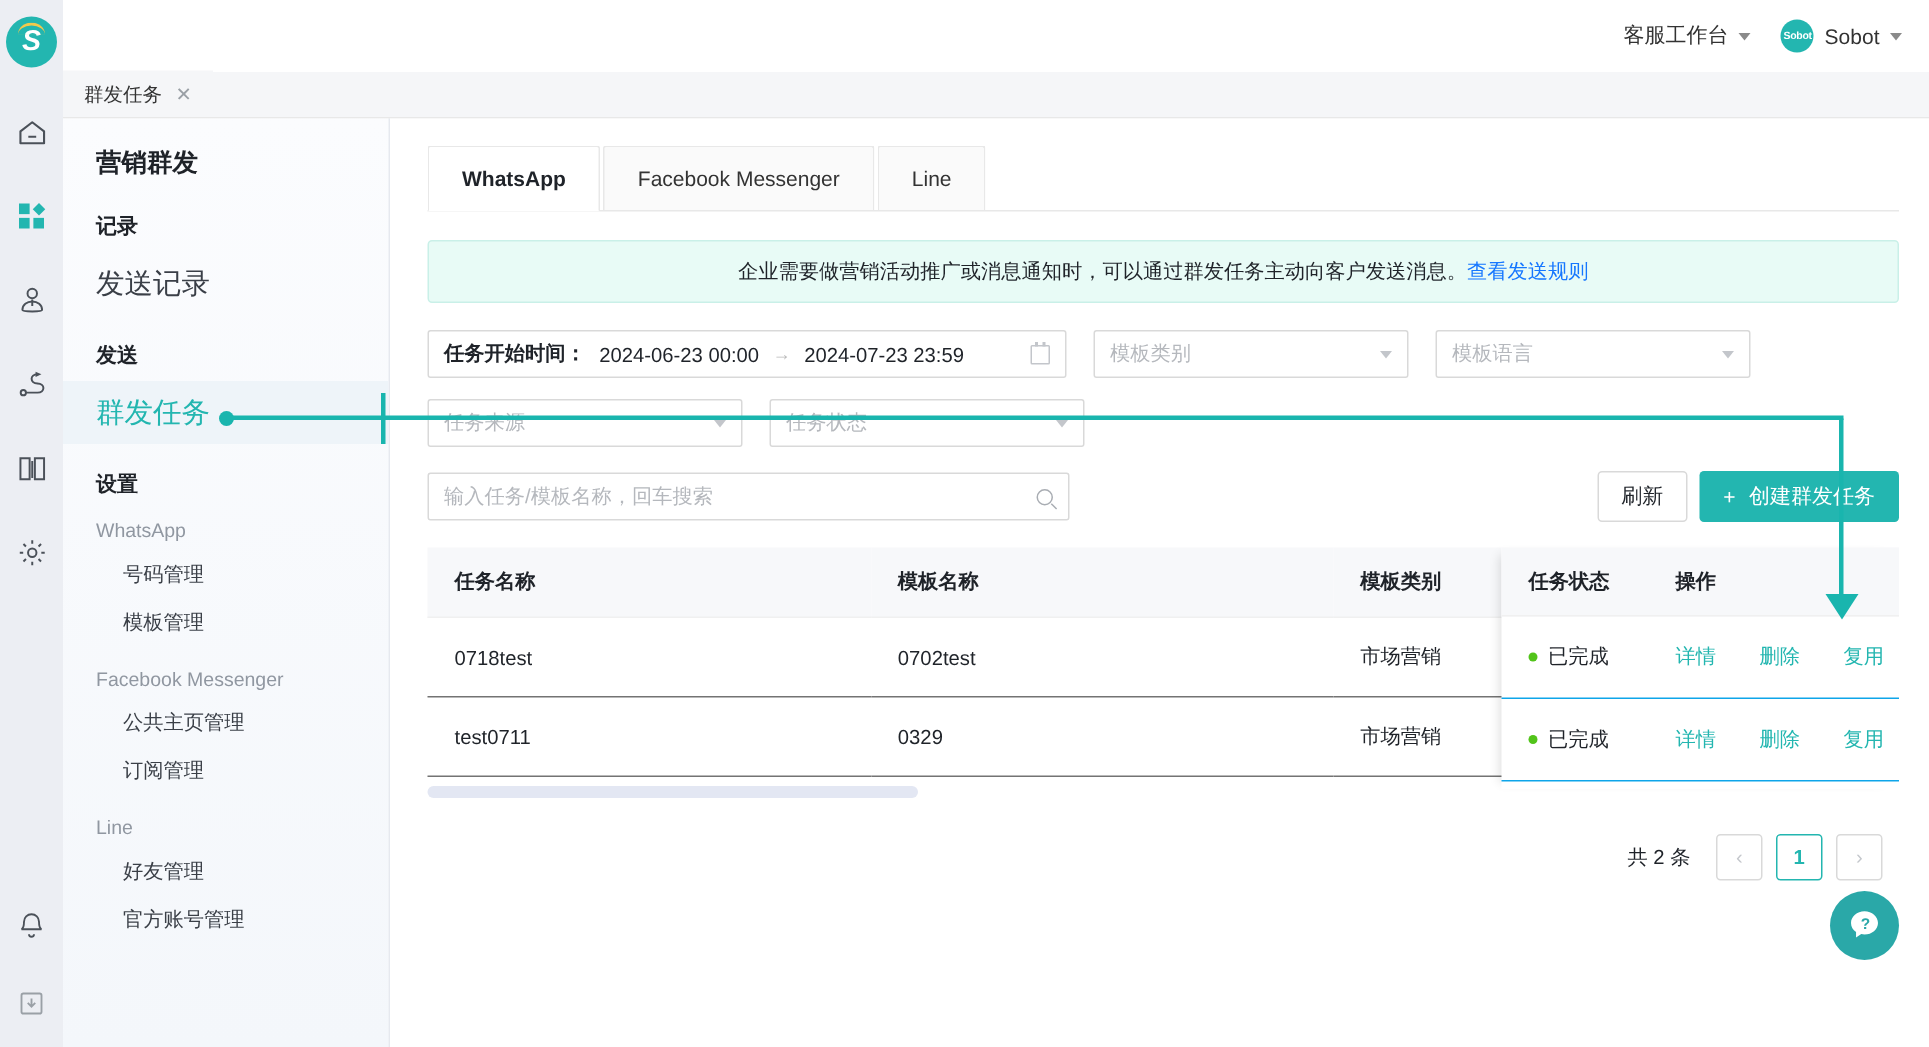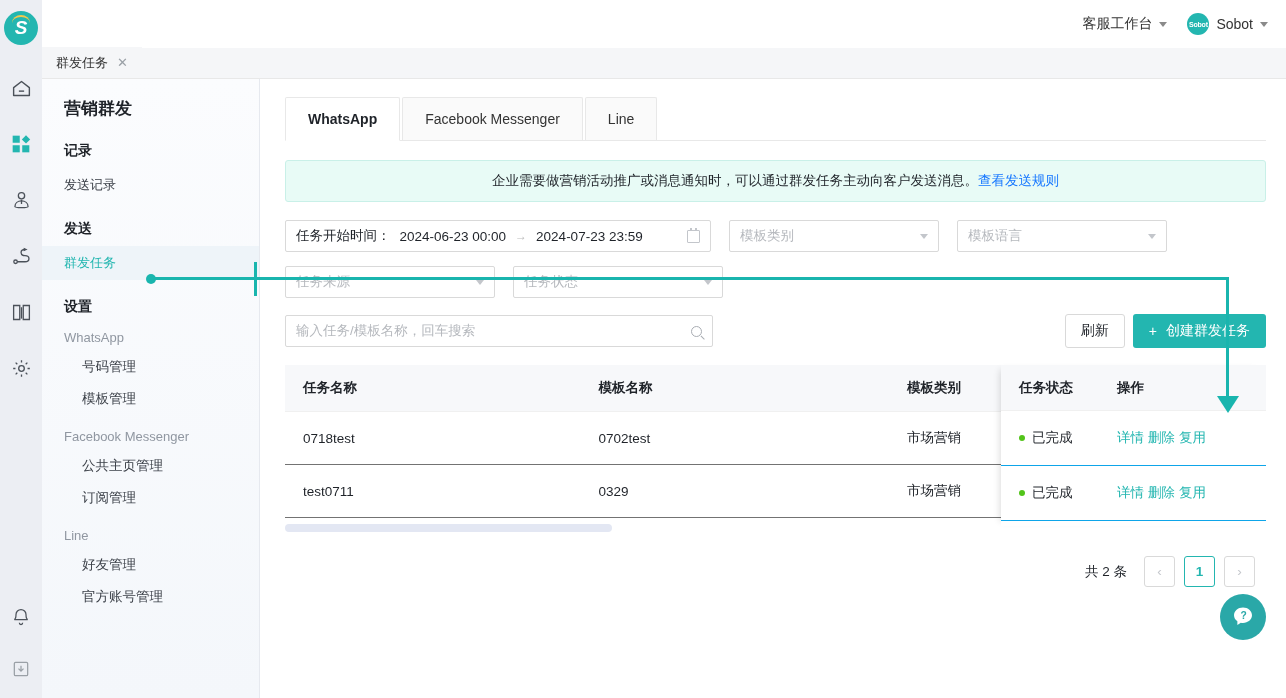--- a/index.html
+++ b/index.html
@@ -62,21 +62,21 @@
   
   .sidebar {
     position: absolute; left: 42px; top: 79px; width: 218px; bottom: 0;
     background: linear-gradient(180deg,#fbfcfe 0%, #f4f7fb 100%);
     border-right: 1px solid #e6e9ef;
     padding-top: 18px; overflow: hidden;
   }
   .side-title { font-size: 17px; font-weight: bold; color: #1f2329; padding: 0 22px; margin-bottom: 22px; }
   .side-group { font-size: 14px; font-weight: bold; color: #1f2329; padding: 0 22px; margin: 18px 0 8px; }
   .side-item {
-    font-size: 13px; color: #3a3f47; padding: 8px 22px; cursor: pointer; position: relative;
+    font-size: 19px; color: #3a3f47; padding: 8px 22px; cursor: pointer; position: relative;
   }
   .side-item.active { color: #23b6b0; background: #eef4f9; }
   .side-sub-h { font-size: 13px; color: #9097a1; padding: 0 22px; margin: 14px 0 6px; }
   .side-sub { font-size: 13.5px; color: #3a3f47; padding: 7px 22px 7px 40px; cursor: pointer; }
 
   
   .main { position: absolute; left: 260px; top: 79px; right: 0; bottom: 0; background: #fff; padding: 18px 20px 0 25px; }
 
   .tabs { display: flex; border-bottom: 1px solid #e8e8e8; }
   .tab {
@@ -92,21 +92,21 @@
   }
   .banner a { color: #1677ff; text-decoration: none; cursor: pointer; }
 
   .filters { margin-top: 18px; display: flex; flex-wrap: wrap; gap: 14px 18px; }
   .ctl {
     height: 32px; border: 1px solid #d9d9d9; border-radius: 2px; background: #fff;
     display: flex; align-items: center; padding: 0 10px; font-size: 13.5px; color: #1f2329;
   }
   .ctl.range { width: 426px; justify-content: space-between; }
   .range-inner { display: flex; align-items: center; gap: 9px; }
-  .range-label { color: #1f2329; }
+  .range-label { color: #1f2329; font-weight: bold; }
   .arrow-sep { color: #bbb; font-size: 12px; }
   .ctl.sel { width: 210px; justify-content: space-between; cursor: pointer; }
   .ctl.sel .ph { color: #b5b8bd; }
   .chev { width: 0; height: 0; border-left: 4.5px solid transparent; border-right: 4.5px solid transparent; border-top: 5px solid #c3c6cb; }
   .cal { width: 13px; height: 13px; border: 1.4px solid #c3c6cb; border-radius: 1px; position: relative; }
   .cal:before { content:""; position:absolute; top:-3px; left:2px; width:2px; height:3px; background:#c3c6cb; }
   .cal:after { content:""; position:absolute; top:-3px; right:2px; width:2px; height:3px; background:#c3c6cb; }
 
   .searchrow { margin-top: 16px; display: flex; align-items: center; justify-content: space-between; }
   .searchbox {
@@ -152,21 +152,21 @@
     border-bottom: 1px solid #f0f0f0; font-size: 13.5px; font-weight: bold; color: #1f2329;
   }
   .sc-status { width: 100px; padding-left: 18px; }
   .sc-ops { padding-left: 16px; }
   .sc-row {
     height: 55px; display: flex; align-items: center; border-bottom: 1px solid #0ea5e9;
     font-size: 13.5px; color: #1f2329;
   }
   .sc-row .st { width: 100px; padding-left: 18px; display: flex; align-items: center; gap: 7px; }
   .dot { width: 6px; height: 6px; border-radius: 50%; background: #52c41a; display: inline-block; }
-  .sc-row .ops { padding-left: 16px; display: flex; gap: 4px; }
+  .sc-row .ops { padding-left: 16px; display: flex; gap: 29px; }
   .ops a { color: #23b6b0; text-decoration: none; font-size: 13.5px; cursor: pointer; }
 
   .hscroll { margin-top: 6px; height: 8px; background: transparent; position: relative; }
   .hscroll .thumb { position: absolute; left: 0; top: 0; height: 8px; width: 327px; background: #e3e7f3; border-radius: 4px; }
 
   .pager { margin-top: 24px; display: flex; align-items: center; justify-content: flex-end; gap: 9px; padding-right: 11px; }
   .pager .total { font-size: 13.5px; color: #1f2329; margin-right: 8px; text-align: center; }
   .pg {
     width: 31px; height: 31px; border: 1px solid #d9d9d9; border-radius: 3px;
     display: flex; align-items: center; justify-content: center;

